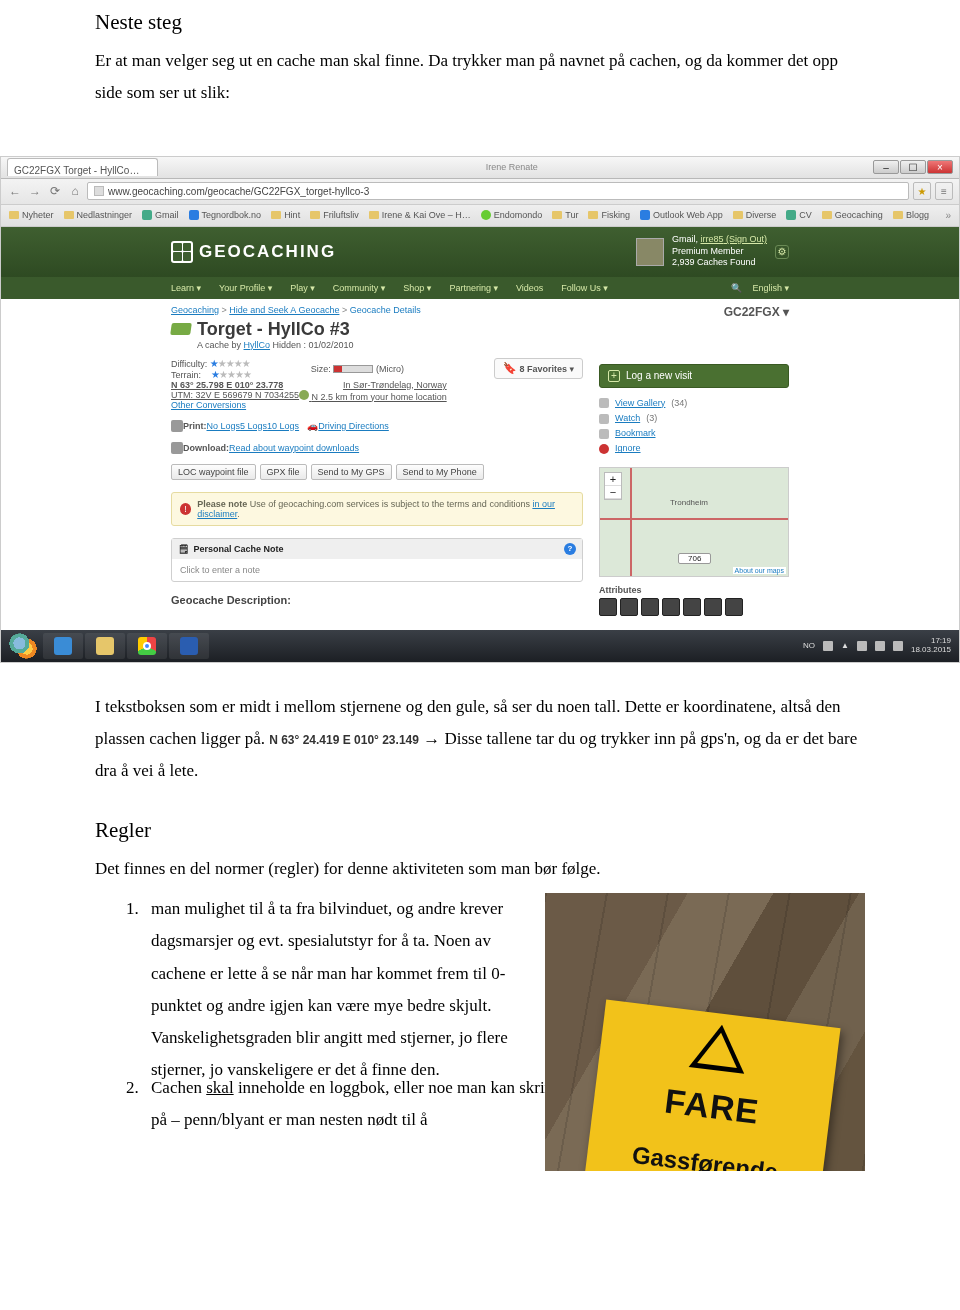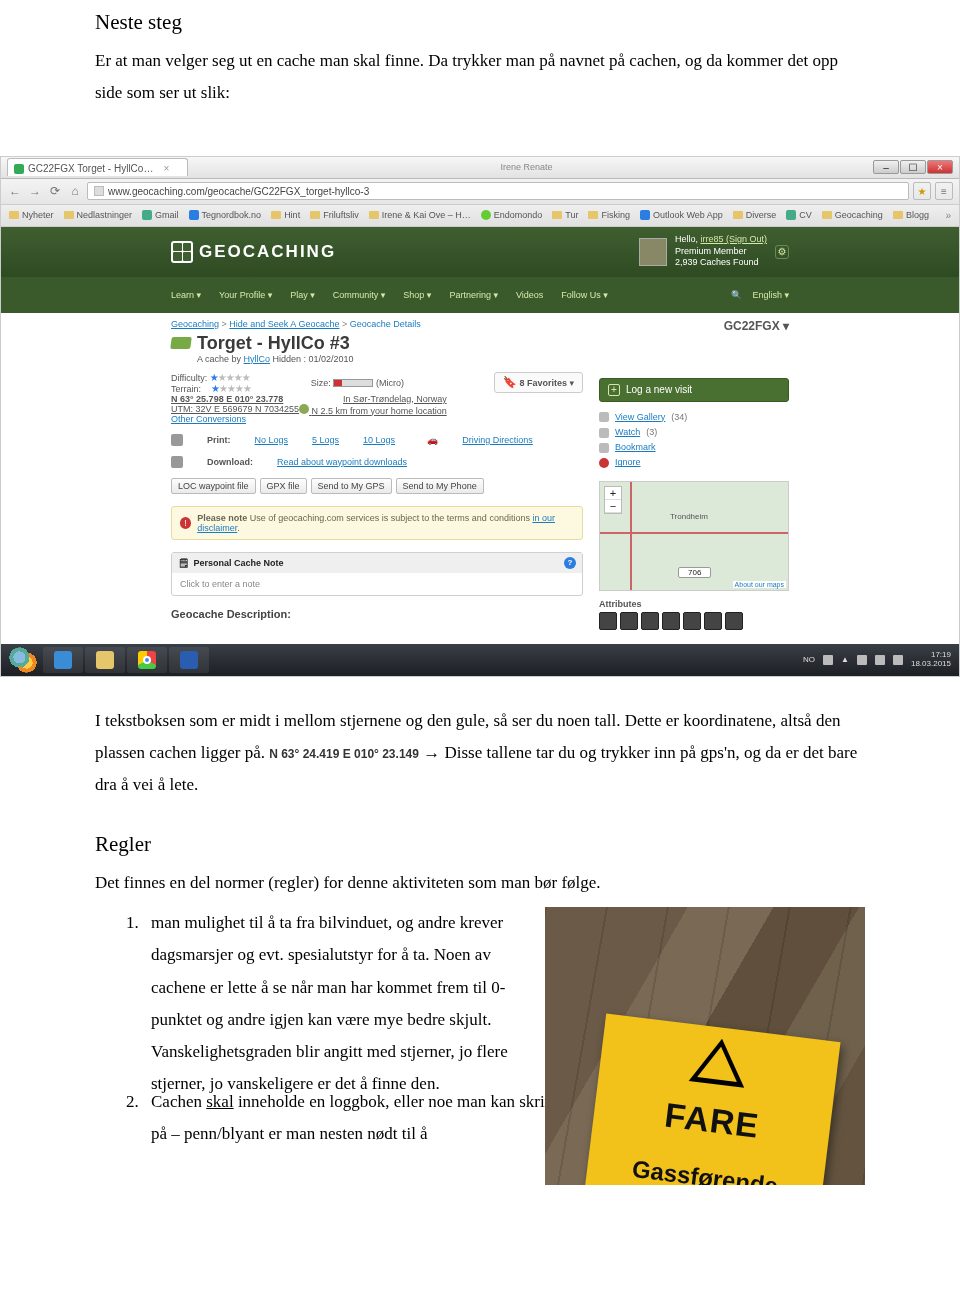--- a/index.html
+++ b/index.html
@@ -9,21 +9,21 @@
   .para { font-size: 17px; line-height: 1.9; margin-bottom: 8px; }
   .coords-inline { font-size: 12px; font-weight: bold; font-family: Arial, sans-serif; color: #333; }
   .underline { text-decoration: underline; }
   .section-gap { margin-top: 30px; }
   ol { margin-left: 48px; margin-top: 6px; }
   ol li { font-size: 17px; line-height: 1.9; padding-left: 8px; margin-bottom: 4px; }
 
   
   .shot { width: 100%; font-family: Arial, sans-serif; font-size: 10px; color: #222; margin: 8px 0 18px 0; background: #e9eef0; border: 1px solid #ccc; }
   .titlebar { height: 22px; background: linear-gradient(#f7f7f7,#e2e2e2); display: flex; align-items: center; padding: 0 6px; gap: 6px; border-bottom: 1px solid #b8b8b8; }
-  .tab { background: #fff; border: 1px solid #bbb; border-bottom: none; border-radius: 3px 3px 0 0; height: 18px; padding: 2px 18px 0 6px; font-size: 10px; display: flex; align-items: center; gap: 4px; color: #555; }
+  .tab { background: #fff; border: 1px solid #bbb; border-bottom: none; border-radius: 3px 3px 0 0; height: 18px; padding: 2px 18px 0 6px; font-size: 10px; display: flex; align-items: flex-end; gap: 4px; color: #555; flex-direction: column; }
   .tab-fav { width: 10px; height: 10px; background: #3a5; border-radius: 2px; }
   .winbtns { margin-left: auto; display: flex; gap: 1px; }
   .winbtn { width: 26px; height: 14px; background: linear-gradient(#f0f0f0,#ccc); border: 1px solid #999; border-radius: 2px; display: flex; align-items: center; justify-content: center; font-size: 10px; }
   .winbtn.close { background: linear-gradient(#e77,#c33); color: #fff; }
   .addrbar { height: 26px; background: linear-gradient(#f3f3f3,#e6e6e6); display: flex; align-items: center; gap: 4px; padding: 0 6px; border-bottom: 1px solid #ccc; }
   .navicon { width: 16px; height: 16px; display: flex; align-items: center; justify-content: center; color: #777; font-size: 12px; }
   .url { flex: 1; height: 18px; background: #fff; border: 1px solid #bbb; border-radius: 2px; padding: 2px 6px; font-size: 10px; color: #444; display: flex; align-items: center; gap: 4px; }
   .starbox { width: 18px; height: 18px; border: 1px solid #bbb; border-radius: 2px; display: flex; align-items: center; justify-content: center; color: #c90; }
   .menubox { width: 18px; height: 18px; border: 1px solid #bbb; border-radius: 2px; display: flex; align-items: center; justify-content: center; color: #777; }
   .bmbar { height: 22px; background: linear-gradient(#efefef,#e0e0e0); display: flex; align-items: center; gap: 10px; padding: 0 8px; border-bottom: 1px solid #ccc; font-size: 9px; color: #555; }
@@ -36,21 +36,21 @@
 
   .gc-head { background: linear-gradient(#3f5f30,#2e4a22); color: #fff; height: 50px; display: flex; align-items: center; padding: 0 170px 0 170px; gap: 10px; }
   .gc-logo { font-size: 17px; font-weight: bold; letter-spacing: 2px; display: flex; align-items: center; gap: 6px; }
   .gc-logo .mark { width: 22px; height: 22px; background: #fff; border-radius: 3px; display: grid; grid-template-columns: 1fr 1fr; grid-template-rows: 1fr 1fr; gap: 1px; padding: 2px; }
   .gc-logo .mark span { background: #3f5f30; border-radius: 1px; }
   .gc-user { margin-left: auto; display: flex; align-items: center; gap: 8px; font-size: 9px; }
   .gc-user .av { width: 28px; height: 28px; background: #886; border: 1px solid #aaa; }
   .gc-user .txt { line-height: 1.3; }
   .gc-user .linklike { color: #d6e8a8; text-decoration: underline; }
   .gc-gear { width: 14px; height: 14px; border: 1px solid #6a8a55; border-radius: 3px; display: flex; align-items: center; justify-content: center; font-size: 10px; color: #d6e8a8; }
-  .gc-nav { background: #3a5a2c; color: #d6e8a8; height: 36px; display: flex; align-items: center; padding: 0 170px; gap: 18px; font-size: 9px; }
+  .gc-nav { background: #3a5a2c; color: #d6e8a8; height: 22px; display: flex; align-items: center; padding: 0 170px; gap: 18px; font-size: 9px; }
   .gc-nav .item { display: flex; align-items: center; gap: 2px; }
   .gc-nav .right { margin-left: auto; display: flex; gap: 10px; align-items: center; }
 
   .gc-body { background: #fff; padding: 6px 170px 14px 170px; }
   .crumbs { font-size: 9px; color: #1a7cc0; margin-bottom: 4px; }
   .crumbs .sep { color: #888; }
   .gccode-row { display: flex; }
   .gccode { margin-left: auto; font-size: 12px; font-weight: bold; color: #555; }
   .cache-title { font-size: 18px; font-weight: bold; color: #3a3a3a; display: flex; align-items: center; gap: 6px; }
   .book-ico { width: 20px; height: 12px; background: #7a4; border-radius: 2px; transform: skewX(-8deg); }
@@ -61,21 +61,21 @@
   .col-r { width: 190px; }
   .dt { font-size: 9px; color: #555; display: flex; gap: 20px; align-items: center; }
   .stars { color: #2a7de1; letter-spacing: -1px; font-size: 10px; }
   .stars .empty { color: #bbb; }
   .favbox { display: inline-block; border: 1px solid #ccc; border-radius: 3px; padding: 3px 8px; font-size: 9px; color: #555; background: #fafafa; vertical-align: middle; }
   .favbox .rib { color: #2a7de1; font-size: 11px; }
   .coord-block { font-size: 9px; color: #555; display: flex; justify-content: flex-start; text-decoration: underline; }
   .coord-block .co { color: #555; }
   .coord-block .right { text-align: right; }
   .link9 { color: #1a7cc0; text-decoration: underline; font-size: 9px; }
-  .toolrow { margin-top: 10px; font-size: 9px; color: #555; display: flex; align-items: center; gap: 24px; }
+  .toolrow { margin-top: 10px; font-size: 9px; color: #555; display: flex; align-items: center; gap: 0; }
   .toolrow .ico { width: 12px; height: 12px; background: #999; border-radius: 2px; }
   .btn9 { display: inline-block; border: 1px solid #bbb; background: linear-gradient(#fdfdfd,#eaeaea); border-radius: 2px; padding: 2px 6px; font-size: 9px; color: #444; }
   .notice { margin-top: 12px; background: #fdf8e0; border: 1px solid #e6dba0; border-radius: 3px; padding: 6px 8px; font-size: 9px; color: #665; display: flex; gap: 6px; align-items: center; }
   .notice .warn { width: 12px; height: 12px; background: #c33; border-radius: 50%; color: #fff; display: flex; align-items: center; justify-content: center; font-size: 9px; }
   .pnote { margin-top: 12px; border: 1px solid #cfcfcf; border-radius: 3px; }
   .pnote .hd { background: #efefef; padding: 4px 6px; font-size: 9px; font-weight: bold; display: flex; align-items: center; gap: 4px; }
   .pnote .hd .q { margin-left: auto; width: 12px; height: 12px; background: #2a7de1; border-radius: 50%; color: #fff; display: flex; align-items: center; justify-content: center; font-size: 8px; }
   .pnote .bd { padding: 6px 8px; font-size: 9px; color: #888; }
   .desc-hd { margin-top: 12px; font-size: 11px; font-weight: bold; color: #444; }
   .found { border: 1px solid #e0d88a; background: #fbf6cf; border-radius: 3px; padding: 6px; display: flex; gap: 6px; align-items: center; }
@@ -238,21 +238,21 @@
           <span></span>
           <span></span>
           <span></span>
           <span></span>
         </span>
       <span>GEOCACHING</span>
     </div>
     <div class="gc-user">
       <div class="av"></div>
       <div class="txt">
-        <div><span>Hello, </span><span class="linklike">irre85</span><span class="linklike"> (Sign Out)</span></div>
+        <div><span>Gmail, </span><span class="linklike">irre85</span><span class="linklike"> (Sign Out)</span></div>
         <div>Premium Member</div>
         <div>2,939 Caches Found</div>
       </div>
       <div class="gc-gear">⚙</div>
     </div>
   </div>
   <div class="gc-nav">
     <span class="item">Learn ▾</span>
     <span class="item">Your Profile ▾</span>
     <span class="item">Play ▾</span>

